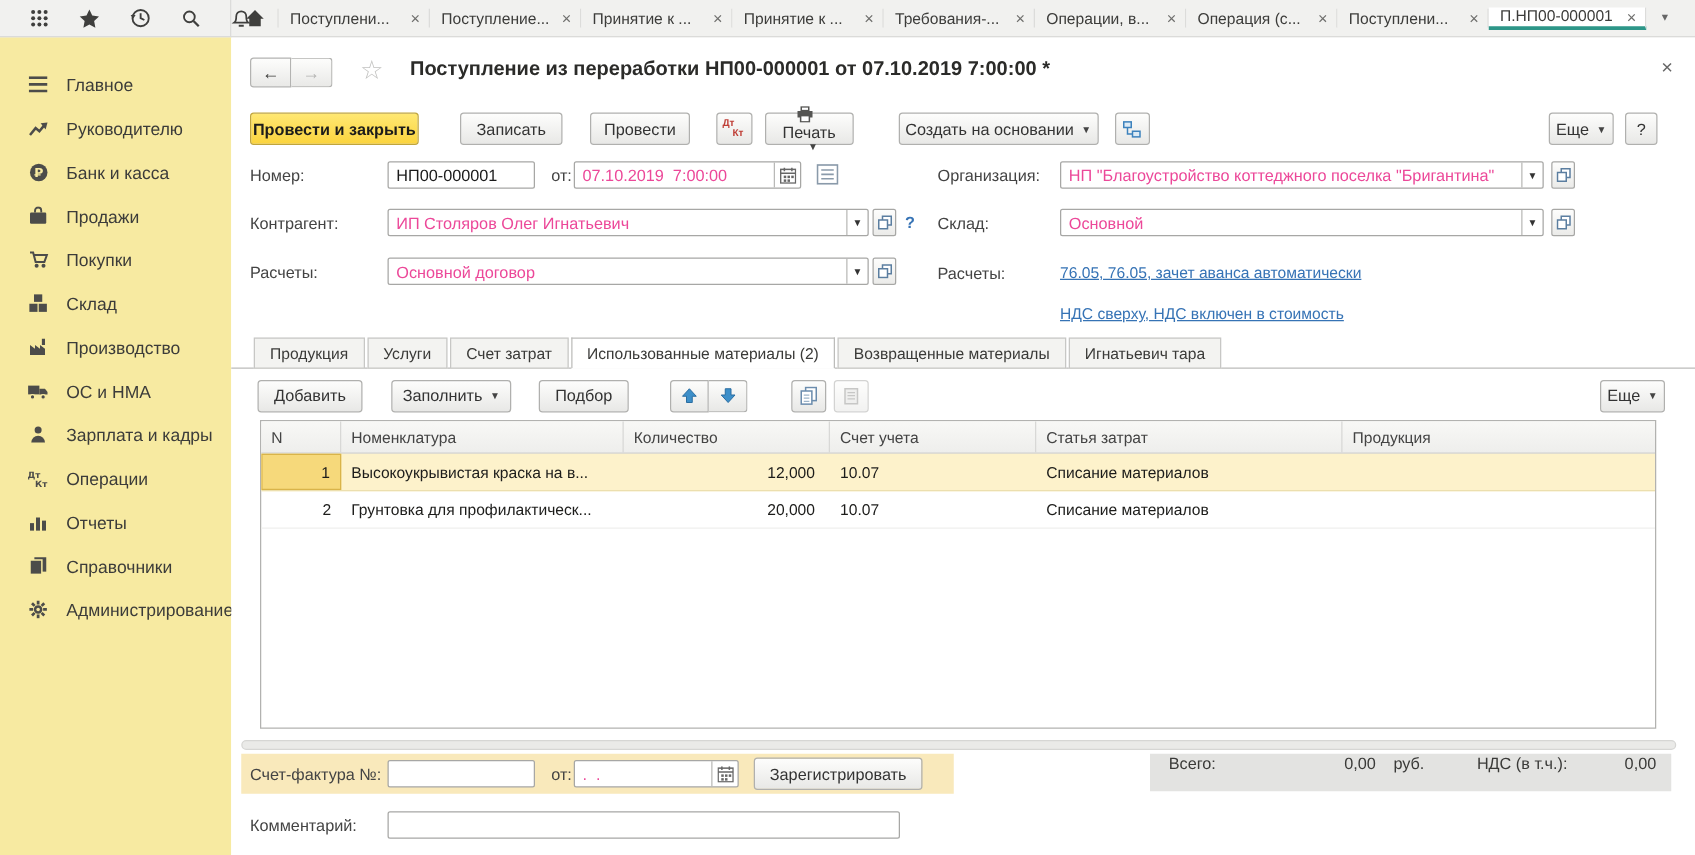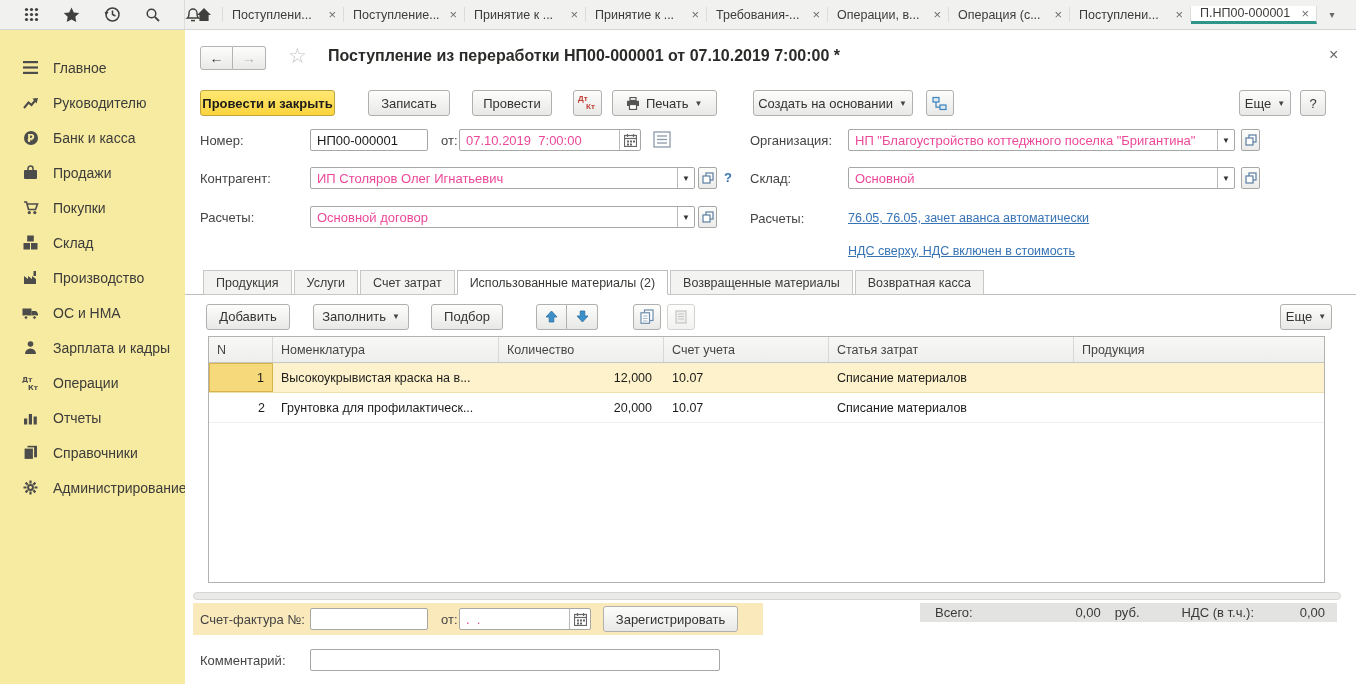--- a/index.html
+++ b/index.html
@@ -80,21 +80,21 @@
   .c-acc { width:165px; }
   .c-cost { width:245px; }
   .c-prod { flex:1; }
   .ghead .c-n { justify-content:flex-start; }
   .ghead .c-qty { justify-content:flex-start; padding-right:8px !important; }
 
   .hscroll { position:absolute; left:8px; top:562px; width:1148px; height:8px; background:#eaeae8; border:1px solid #d6d6d4; border-radius:4px; }
 
   
   .invoice-strip { position:absolute; left:8px; top:573px; width:570px; height:32px; background:#f9e9bb; }
-  .totals-strip { position:absolute; left:735px; top:573px; width:417px; height:19px; background:#e3e3e1; display:flex; align-items:center; font-size:13px; color:#3a3a38; }
+  .totals-strip { position:absolute; left:735px; top:573px; width:417px; height:30px; background:#e3e3e1; display:flex; align-items:flex-start; font-size:13px; color:#3a3a38; }
   .totals-strip .tv { white-space:nowrap; }
   .t-lab1 { margin-left:15px; }
   .t-val1 { width:128px; text-align:right; }
   .t-rub  { margin-left:14px; }
   .t-lab2 { margin-left:42px; }
   .t-val2 { flex:1; text-align:right; margin-right:12px; }
 
   .placeholder { color:#999; }
 
   svg { display:block; }
@@ -339,21 +339,21 @@
     <div class="doc-close">×</div>
 
     <div class="toolbar">
       <button class="btn btn-yellow" style="width:135px;">Провести и закрыть</button>
       <button class="btn" style="margin-left:33px;width:82px;">Записать</button>
       <button class="btn" style="margin-left:22px;width:80px;">Провести</button>
       <button class="btn dtkt" style="margin-left:21px;">
           <span class="dt">Дт</span>
           <span class="kt">Кт</span>
         </button>
-      <button class="btn" style="margin-left:10px;">
+      <button class="btn" style="margin-left:10px;flex-direction:column;">
         <span style="margin-right:6px;">
             <svg width="14" height="13">
               <rect x="4" y="0.5" width="6" height="3" fill="none" stroke="#55555'3" stroke-width="1.2" stroke-opacity="1" style="stroke:#555553"></rect>
               <rect x="1" y="3.8" width="12" height="5.2" fill="#555553"></rect>
               <rect x="3.5" y="7.5" width="7" height="5" fill="#fff" stroke="#555553" stroke-width="1.2"></rect>
             </svg>
           </span>
         <span>Печать</span>
           <span class="caret">▼</span>
       </button>
@@ -461,21 +461,21 @@
     <div class="lbl" style="left:565px;top:181px;">Расчеты:</div>
     <div class="lnk" style="left:663px;top:181px;">76.05, 76.05, зачет аванса автоматически</div>
     <div class="lnk" style="left:663px;top:214px;">НДС сверху, НДС включен в стоимость</div>
 
     <div class="doc-tabs">
       <div class="dtab">Продукция</div>
       <div class="dtab">Услуги</div>
       <div class="dtab">Счет затрат</div>
       <div class="dtab active">Использованные материалы (2)</div>
       <div class="dtab">Возвращенные материалы</div>
-      <div class="dtab">Возвратная касса</div>
+      <div class="dtab">Игнатьевич тара</div>
     </div>
 
     <div class="grid-toolbar">
       <button class="btn" style="margin-left:21px;width:84px;">Добавить</button>
       <button class="btn" style="margin-left:23px;width:96px;">
           <span>Заполнить</span>
           <span class="caret">▼</span>
         </button>
       <button class="btn" style="margin-left:22px;width:72px;">Подбор</button>
       <div class="arrowgrp">

